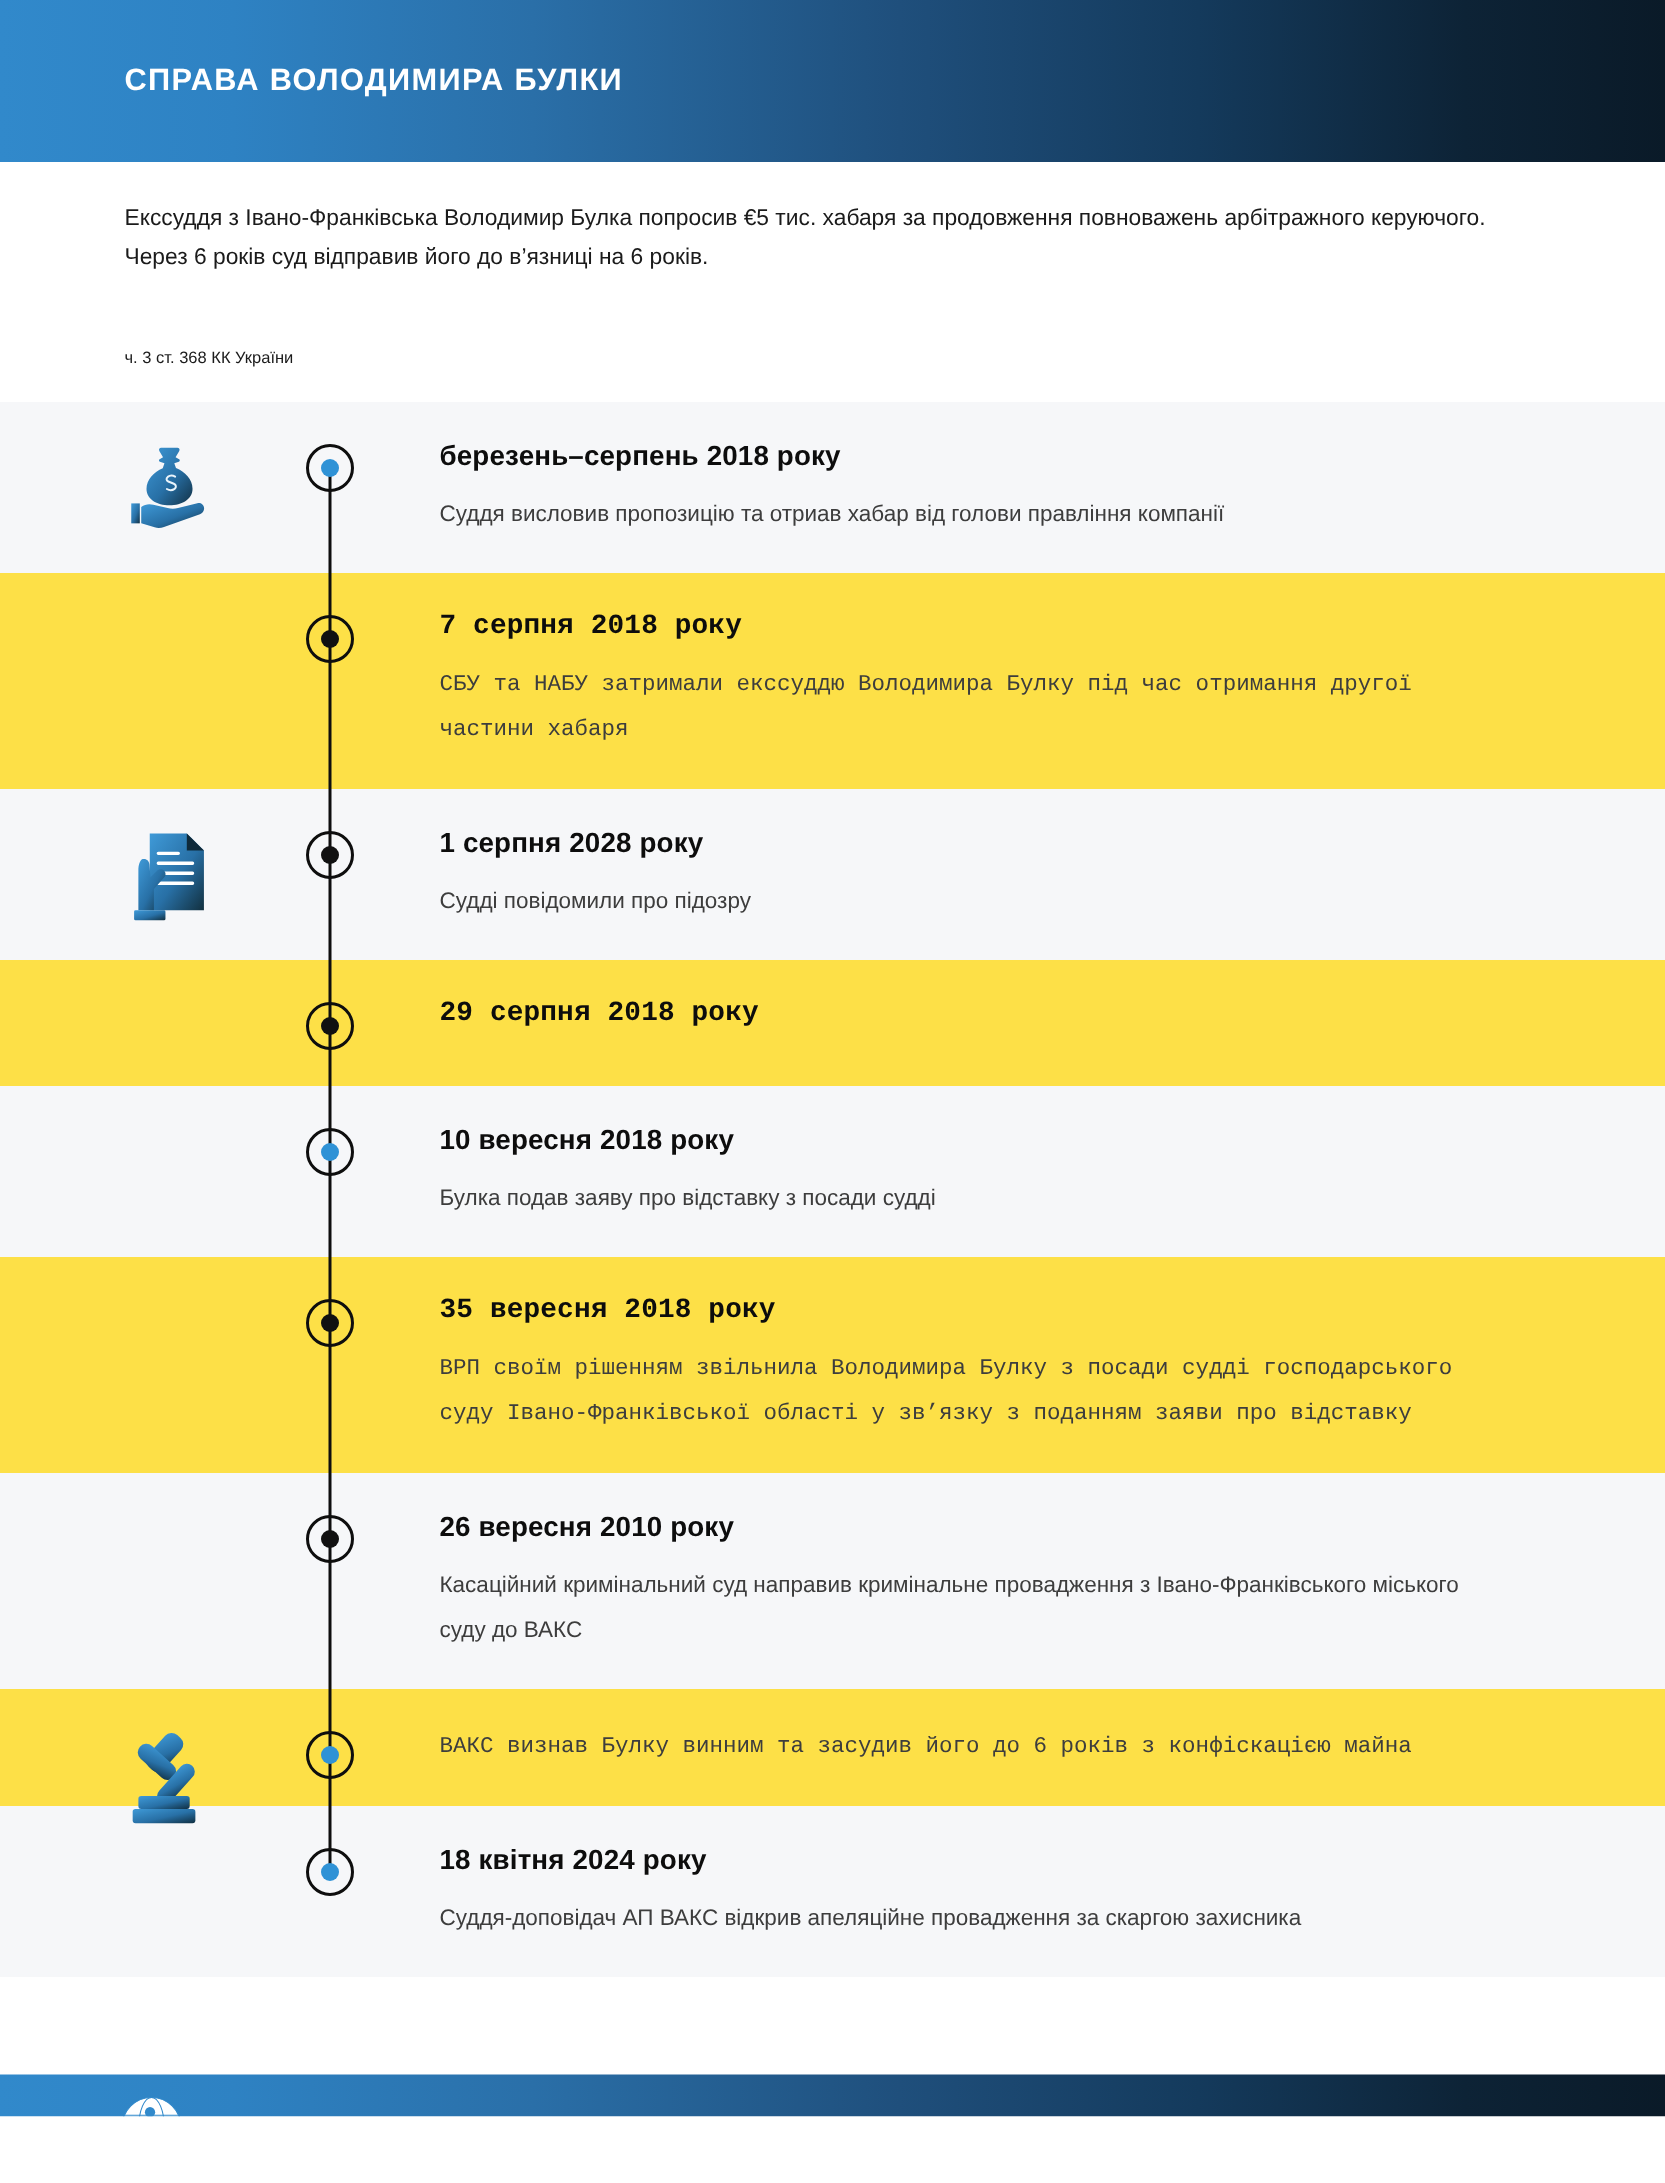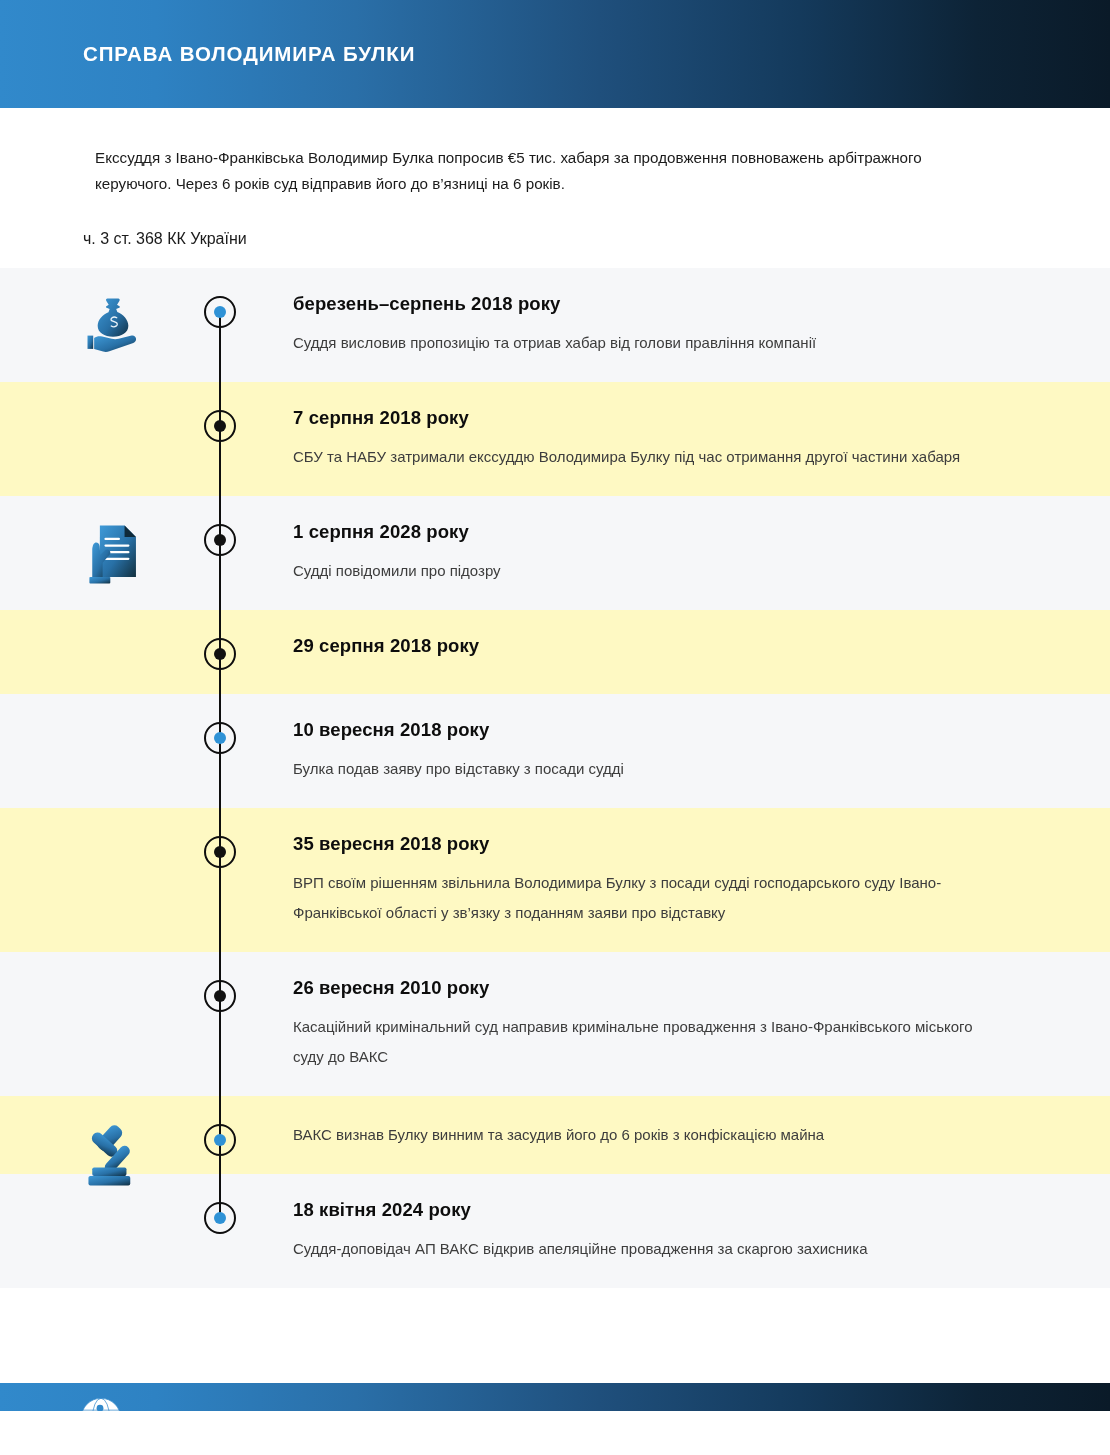--- a/index.html
+++ b/index.html
@@ -46,45 +46,45 @@
   .intro {
     position: absolute;
     left: 83px;
     top: 133px;
     width: 910px;
   }
   .intro-lead {
     font-size: 15.2px;
     line-height: 26px;
     color: #1b1b1b;
-    margin: 12px;
+    margin: 0;
   }
   .intro-statute {
     position: absolute;
     left: 83px;
     top: 228px;
-    font-size: 16px;
+    font-size: 11px;
     line-height: 22px;
     color: #1b1b1b;
   }
 
   
   .timeline {
     position: absolute;
     left: 0;
     top: 268px;
     width: 1110px;
   }
   .tl-row {
     position: relative;
     width: 1110px;
     box-sizing: border-box;
   }
   .tl-row.odd  { background: #f6f7f9; }
-  .tl-row.even { background: #fef9c3; }
+  .tl-row.even { background: #fde047; font-family: Liberation Mono, monospace; }
 
   
   .tl-spine {
     position: absolute;
     left: 219px;
     top: 0;
     width: 2px;
     background: #0e0e0e;
     z-index: 1;
   }

